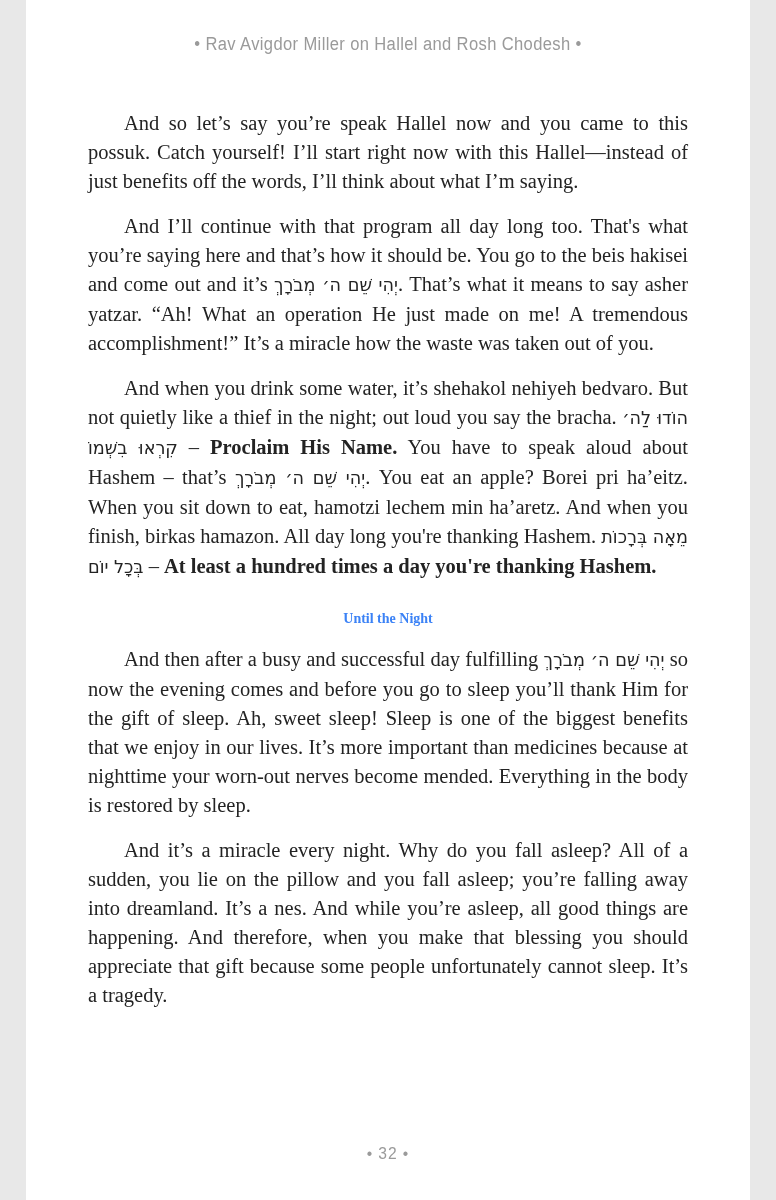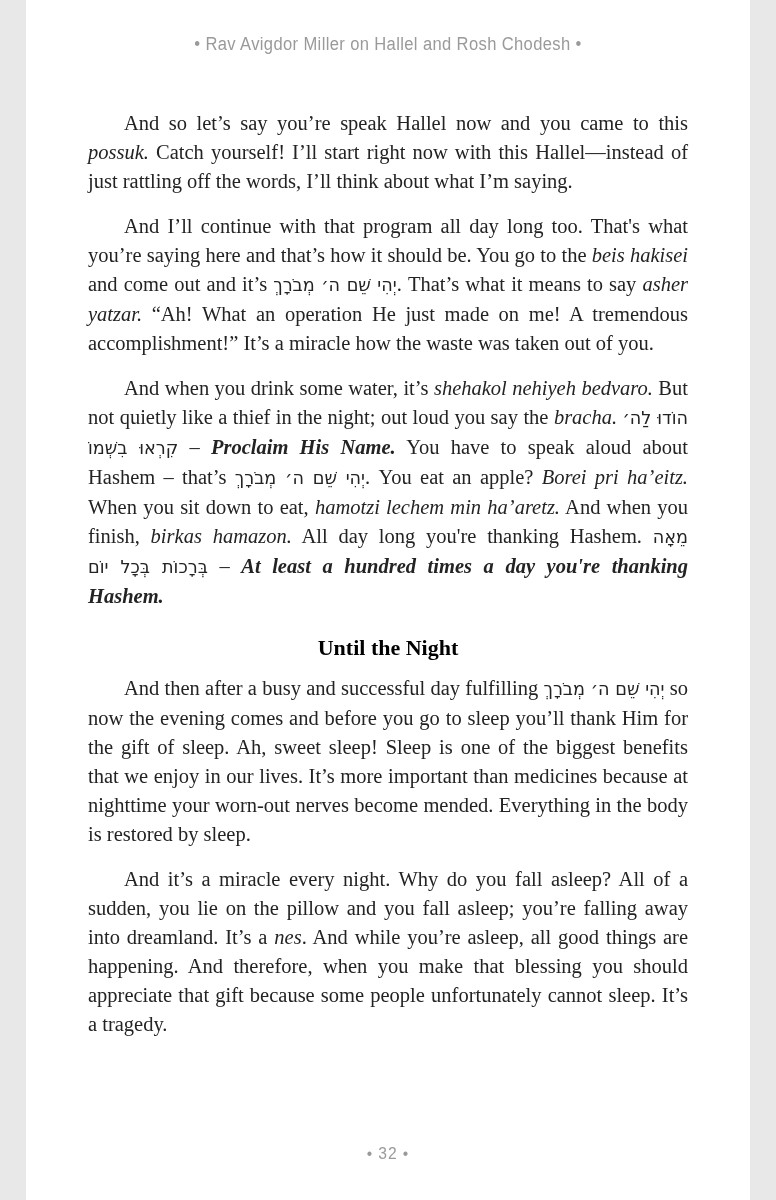--- a/index.html
+++ b/index.html
@@ -26,30 +26,30 @@
     margin: 54px 62px 0 62px;
     font-size: 20.5px;
     line-height: 29px;
     text-align: justify;
   }
   .body-text p {
     margin: 0 0 16px 0;
     text-indent: 36px;
   }
   .section-heading {
-    font-size: 22px;
+    font-size: 14px;
     font-weight: 700;
     text-align: center;
     text-indent: 0;
     margin: 22px 0 12px 0;
-    color: #000000;
+    color: #3b82f6;
     font-family: "Liberation Serif", serif;
   }
-  .it  { font-style: italic; }
-  .bit { font-style: italic; font-weight: 700; }
+  .it  { }
+  .bit { font-weight: 700; }
   .heb {
     font-family: "DejaVu Sans", sans-serif;
     font-size: 0.86em;
     unicode-bidi: isolate;
   }
   .running-footer {
     position: absolute;
     left: 0; right: 0;
     bottom: 36px;
     text-align: center;
@@ -60,21 +60,21 @@
     transform: scaleX(0.92);
   }
 </style>
 </head>
 <body>
 
 <div class="page">
   <div class="running-header">• Rav Avigdor Miller on Hallel and Rosh Chodesh •</div>
 
   <main class="body-text">
-      <p><span>And so let’s say you’re speak Hallel now and you came to this </span><span class="it">possuk.</span><span> Catch yourself! I’ll start right now with this Hallel—instead of just rattling off the words, I’ll think about what I’m saying.</span></p>
+      <p><span>And so let’s say you’re speak Hallel now and you came to this </span><span class="it">possuk.</span><span> Catch yourself! I’ll start right now with this Hallel—instead of just benefits off the words, I’ll think about what I’m saying.</span></p>
       <p><span>And I’ll continue with that program all day long too. That's what you’re saying here and that’s how it should be. You go to the </span><span class="it">beis hakisei</span><span> and come out and it’s </span><span class="heb" dir="rtl">יְהִי שֵׁם ה׳ מְבֹרָךְ</span><span>. That’s what it means to say </span><span class="it">asher yatzar.</span><span> “Ah! What an operation He just made on me! A tremendous accomplishment!” It’s a miracle how the waste was taken out of you.</span></p>
       <p><span>And when you drink some water, it’s </span><span class="it">shehakol nehiyeh bedvaro.</span><span> But not quietly like a thief in the night; out loud you say the </span><span class="it">bracha.</span><span> </span><span class="heb" dir="rtl">הוֹדוּ לַה׳ קִרְאוּ בִשְׁמוֹ</span><span> – </span><span class="bit">Proclaim His Name.</span><span> You have to speak aloud about Hashem – that’s </span><span class="heb" dir="rtl">יְהִי שֵׁם ה׳ מְבֹרָךְ</span><span>. You eat an apple? </span><span class="it">Borei pri ha’eitz.</span><span> When you sit down to eat, </span><span class="it">hamotzi lechem min ha’aretz.</span><span> And when you finish, </span><span class="it">birkas hamazon.</span><span> All day long you're thanking Hashem. </span><span class="heb" dir="rtl">מֵאָה בְּרָכוֹת בְּכָל יוֹם</span><span> – </span><span class="bit">At least a hundred times a day you're thanking Hashem.</span></p>
       <h2 class="section-heading">Until the Night</h2>
       <p><span>And then after a busy and successful day fulfilling </span><span class="heb" dir="rtl">יְהִי שֵׁם ה׳ מְבֹרָךְ</span><span> so now the evening comes and before you go to sleep you’ll thank Him for the gift of sleep. Ah, sweet sleep! Sleep is one of the biggest benefits that we enjoy in our lives. It’s more important than medicines because at nighttime your worn-out nerves become mended. Everything in the body is restored by sleep.</span></p>
       <p><span>And it’s a miracle every night. Why do you fall asleep? All of a sudden, you lie on the pillow and you fall asleep; you’re falling away into dreamland. It’s a </span><span class="it">nes</span><span>. And while you’re asleep, all good things are happening. And therefore, when you make that blessing you should appreciate that gift because some people unfortunately cannot sleep. It’s a tragedy.</span></p>
     </main>
 
   <div class="running-footer">• 32 •</div>
 </div>
 

